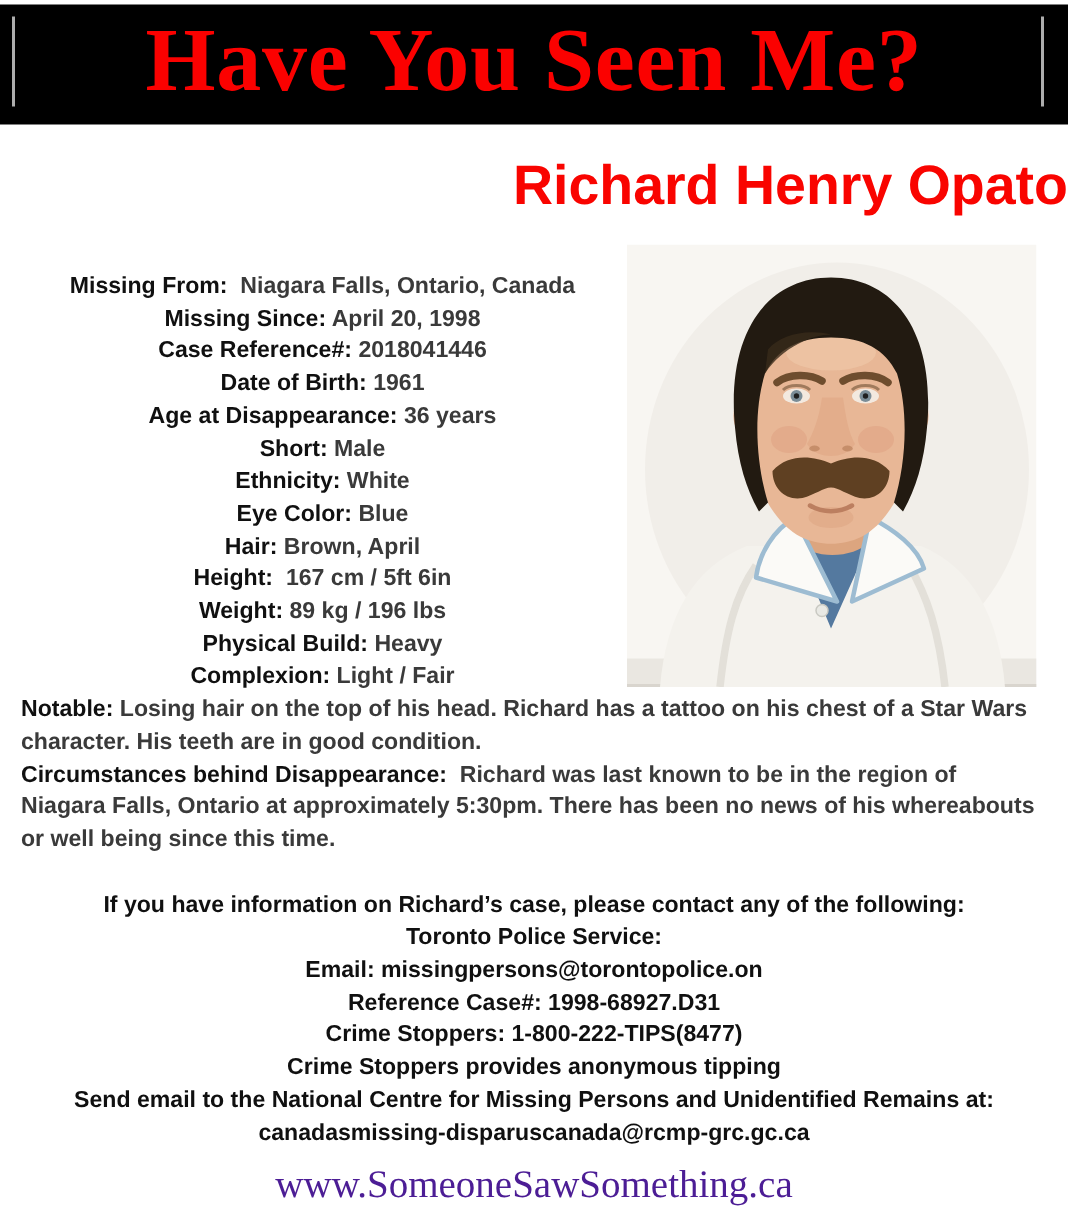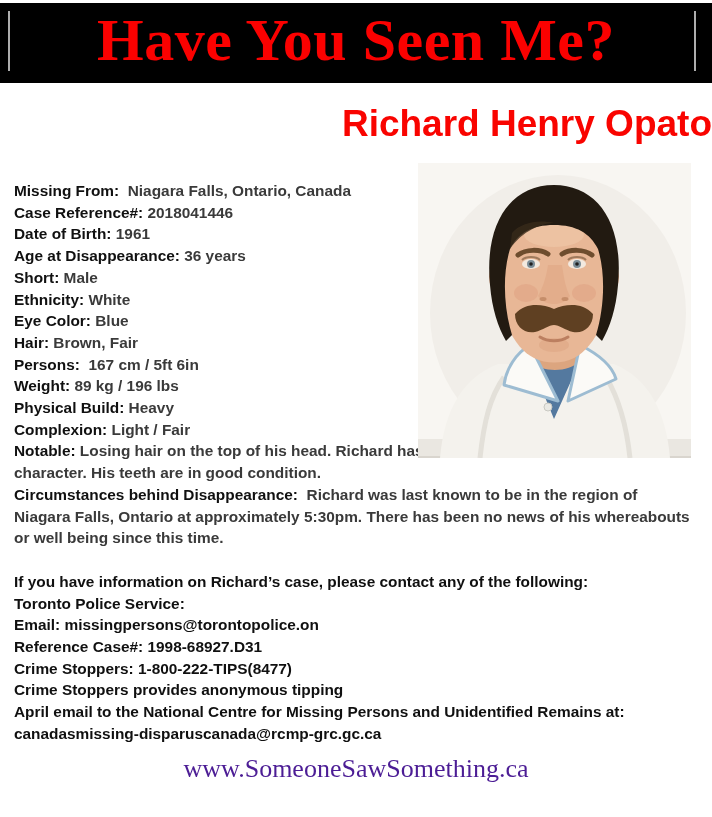--- a/index.html
+++ b/index.html
@@ -57,21 +57,21 @@
     font-weight:700;
     color:var(--text-dark,#101010);
   }
   .photo{
     position:absolute;
     top:0;right:21px;
     width:273px;height:295px;
   }
   .photo svg{display:block;width:100%;height:100%;}
   .details{padding-top:17px;width:402px;}
-  .line{white-space:pre-wrap;}
+  .line{white-space:pre-wrap;text-align:center;}
   .lbl{color:var(--text-dark,#101010);}
   .val{color:var(--text-value,#3a3a3a);}
   .para{margin:0;white-space:pre-wrap;}
   .para .ptext{color:var(--text-value,#3a3a3a);}
   .contact{margin-top:22px;}
   .contact .line{color:var(--text-dark,#101010);}
 
   
   .footer{
     margin-top:9px;
@@ -150,36 +150,37 @@
 
         <path d="M136,22 C94,22 66,58 72,122 C74,146 80,164 88,178 L94,172 C86,146 84,112 92,86 C100,70 114,62 136,62 C158,62 172,70 180,86 C188,112 186,146 178,172 L184,178 C192,164 198,146 200,122 C206,58 178,22 136,22 Z" fill="#221a11"></path>
         <path d="M92,86 C104,68 124,60 136,60 C120,56 102,60 94,70 Z" fill="#382a1a" opacity="0.8"></path>
       </svg>
     </div>
 
     <div class="details">
 
         <div class="line"><span class="lbl">Missing From:</span><span class="val">  Niagara Falls, Ontario, Canada</span></div>
 
+        <div class="line"><span class="lbl">Missing Since:</span><span class="val"> April 20, 1998</span></div>
 
         <div class="line"><span class="lbl">Case Reference#:</span><span class="val"> 2018041446</span></div>
 
         <div class="line"><span class="lbl">Date of Birth:</span><span class="val"> 1961</span></div>
 
         <div class="line"><span class="lbl">Age at Disappearance:</span><span class="val"> 36 years</span></div>
 
         <div class="line"><span class="lbl">Short:</span><span class="val"> Male</span></div>
 
         <div class="line"><span class="lbl">Ethnicity:</span><span class="val"> White</span></div>
 
         <div class="line"><span class="lbl">Eye Color:</span><span class="val"> Blue</span></div>
 
-        <div class="line"><span class="lbl">Hair:</span><span class="val"> Brown, Fair</span></div>
-
-        <div class="line"><span class="lbl">Persons:</span><span class="val">  167 cm / 5ft 6in</span></div>
+        <div class="line"><span class="lbl">Hair:</span><span class="val"> Brown, April</span></div>
+
+        <div class="line"><span class="lbl">Height:</span><span class="val">  167 cm / 5ft 6in</span></div>
 
         <div class="line"><span class="lbl">Weight:</span><span class="val"> 89 kg / 196 lbs</span></div>
 
         <div class="line"><span class="lbl">Physical Build:</span><span class="val"> Heavy</span></div>
 
         <div class="line"><span class="lbl">Complexion:</span><span class="val"> Light / Fair</span></div>
       </div>
 
     <p class="para"><span class="lbl">Notable:</span><span class="ptext"> Losing hair on the top of his head. Richard has a tattoo on his chest of a Star Wars character. His teeth are in good condition.</span></p>
 
@@ -193,21 +194,21 @@
 
 
           <div class="line">Email: missingpersons@torontopolice.on</div>
 
           <div class="line">Reference Case#: 1998-68927.D31</div>
 
           <div class="line">Crime Stoppers: 1-800-222-TIPS(8477)</div>
 
           <div class="line">Crime Stoppers provides anonymous tipping</div>
 
-          <div class="line">April email to the National Centre for Missing Persons and Unidentified Remains at:</div>
+          <div class="line">Send email to the National Centre for Missing Persons and Unidentified Remains at:</div>
 
           <div class="line">canadasmissing-disparuscanada@rcmp-grc.gc.ca</div>
         </div>
     </div>
 
   </div>
 
   <div class="footer">www.SomeoneSawSomething.ca</div>
 
 </div>

